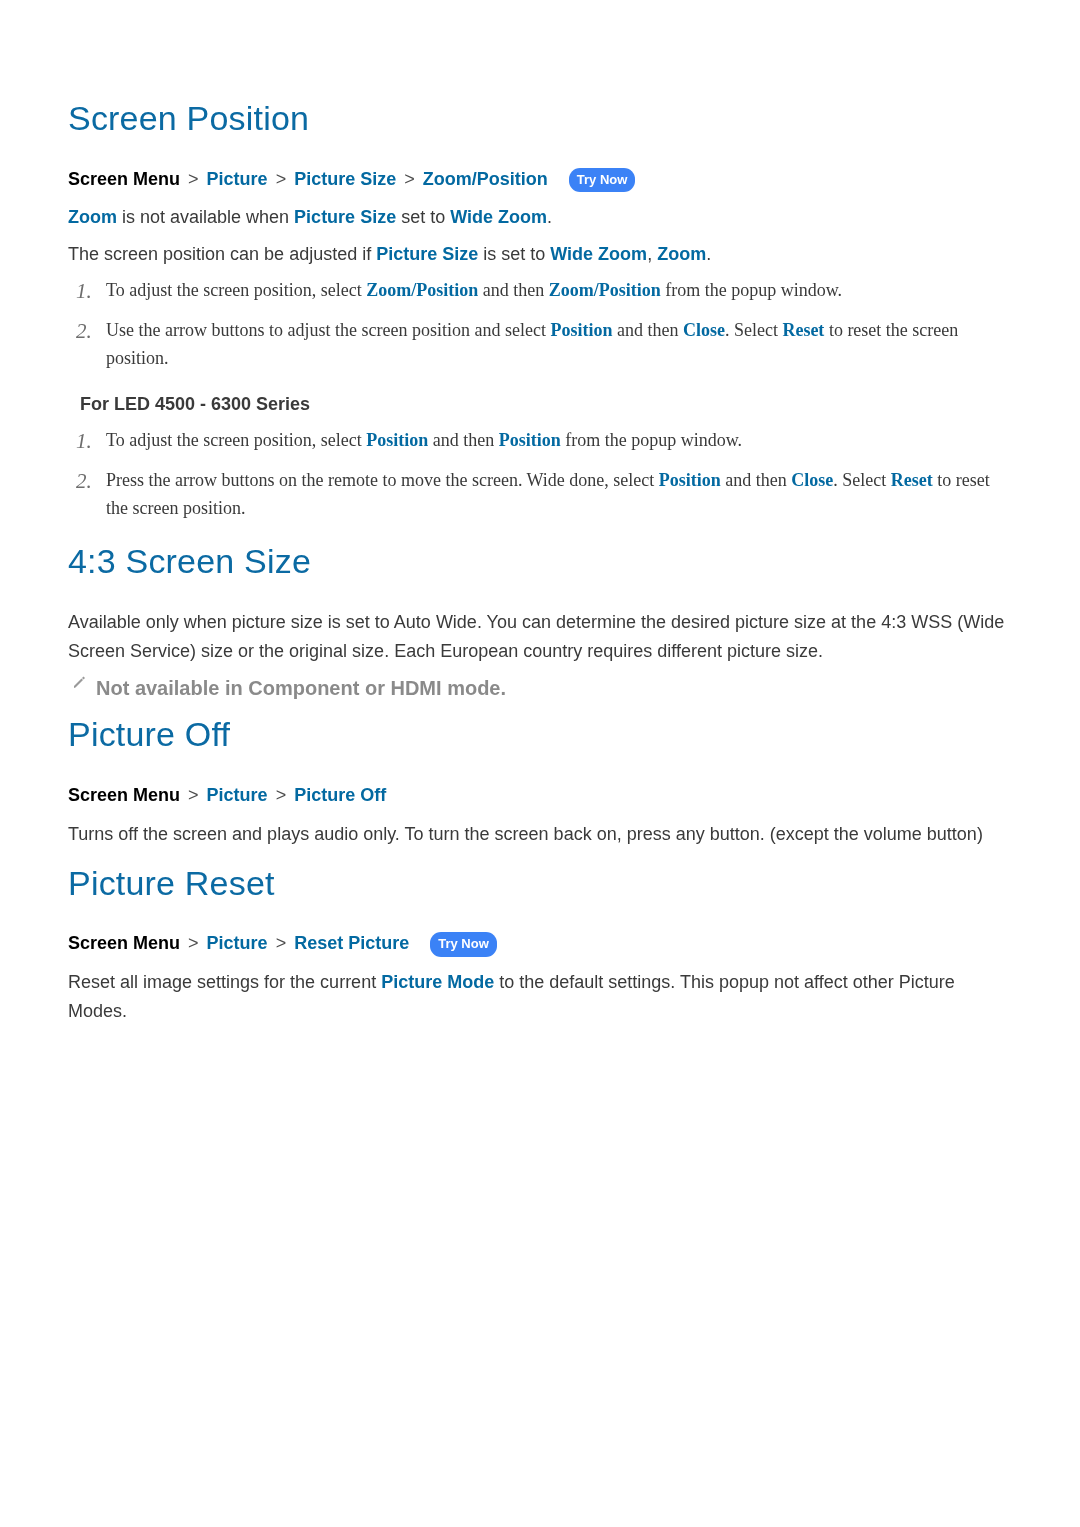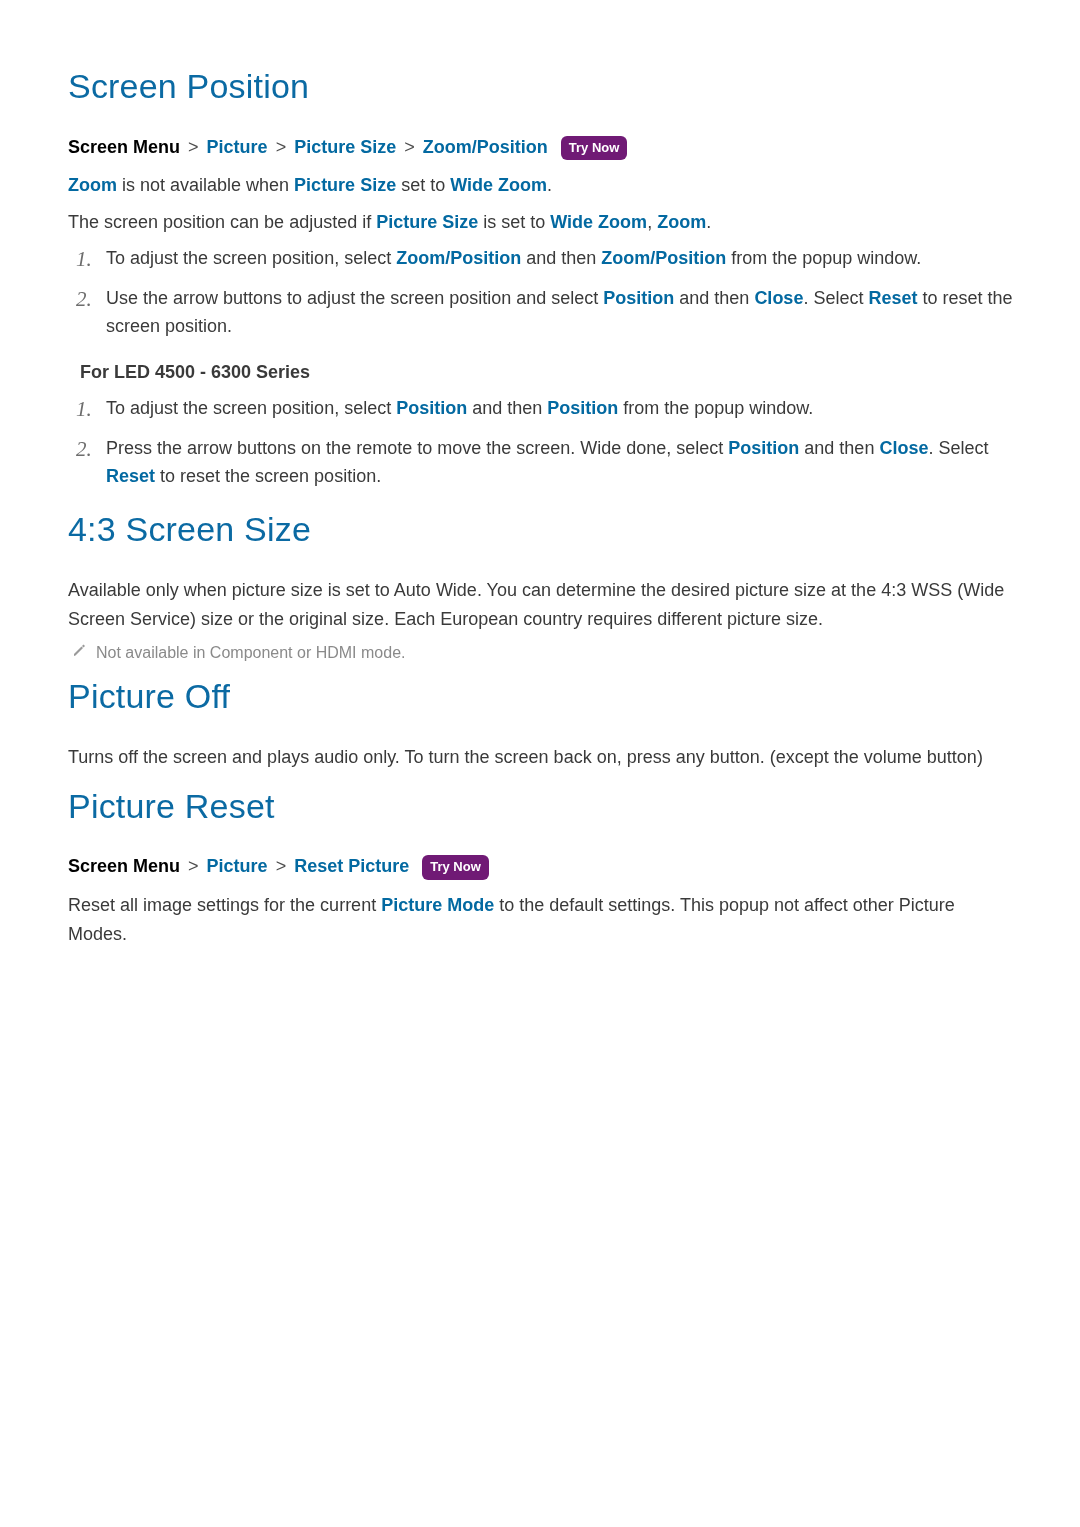--- a/index.html
+++ b/index.html
@@ -6,21 +6,21 @@
     margin: 0;
     padding: 0;
     background: #fff;
     font-family: Arial, Helvetica, sans-serif;
     color: #3a3a3a;
     -webkit-font-smoothing: antialiased;
   }
   .page {
     width: 1080px;
     min-height: 1527px;
-    padding: 60px 64px 60px 68px;
+    padding: 92px 64px 60px 68px;
     box-sizing: border-box;
     line-height: 1.55;
     font-size: 18px;
   }
   h2.section-title {
     color: #0b6aa3;
     font-weight: normal;
     font-size: 34px;
     margin: 0 0 20px 0;
     letter-spacing: 0.2px;
@@ -38,28 +38,28 @@
     font-weight: normal;
     color: #4d4d4d;
     padding: 0 3px;
   }
 
   .hl { color: #0369a1; font-weight: bold; }
   .breadcrumb .root { color: #000000; }
 
   .try-now {
     display: inline-block;
-    background: #701a75;
+    background: #3b82f6;
     color: #fff;
     font-size: 13px;
     font-weight: bold;
     padding: 2px 8px;
-    border-radius: 6px;
+    border-radius: 11px;
     vertical-align: 1px;
-    margin-left: 8px;
+    margin-left: 16px;
   }
 
   p.body-text {
     margin: 8px 0 8px 0;
     color: #3a3a3a;
     line-height: 1.6;
   }
   p.body-text .hl { font-weight: bold; }
 
   .bold-line {
@@ -82,28 +82,29 @@
   ol.manual-list .marker {
     width: 30px;
     flex: 0 0 30px;
     color: #6d6d6d;
     font-style: italic;
     font-family: Georgia, 'Times New Roman', serif;
     font-size: 21px;
     line-height: 1.3;
     padding-top: 1px;
   }
-  ol.manual-list .li-body { flex: 1 1 auto; }
+  ol.manual-list .li-body { flex: 1 1 auto; font-family: Liberation Serif, serif; }
 
   .note-row {
     display: flex;
     align-items: flex-start;
     margin: 8px 0 4px 4px;
     color: #8a8a8a;
-    font-size: 16px;
+    font-size: 20px;
+    font-weight: bold;
   }
   .note-icon {
     width: 24px;
     flex: 0 0 24px;
     padding-top: 1px;
   }
   .note-row svg { display: block; }
 </style>
 </head>
 <body>
@@ -173,20 +174,27 @@
       <svg width="14" height="14" viewBox="0 0 14 14">
         <path d="M2 12 L9.5 4.5 L11 6 L3.5 13.5 L2 14 Z" fill="#9a9a9a"></path>
         <path d="M10 4 L11.5 2.5 L13 4 L11.5 5.5 Z" fill="#9a9a9a"></path>
       </svg>
     </span>
     <span>Not available in Component or HDMI mode.</span>
   </div>
 
   <h2 class="section-title sp46">Picture Off</h2>
 
+  <div class="breadcrumb">
+    <span class="root">Screen Menu</span>
+    <span class="sep">&gt;</span>
+    <span class="hl">Picture</span>
+    <span class="sep">&gt;</span>
+    <span class="hl">Picture Off</span>
+  </div>
 
   <p class="body-text">Turns off the screen and plays audio only. To turn the screen back on, press any button. (except the volume button)</p>
 
   <h2 class="section-title sp32">Picture Reset</h2>
 
   <div class="breadcrumb">
     <span class="root">Screen Menu</span>
     <span class="sep">&gt;</span>
     <span class="hl">Picture</span>
     <span class="sep">&gt;</span>

